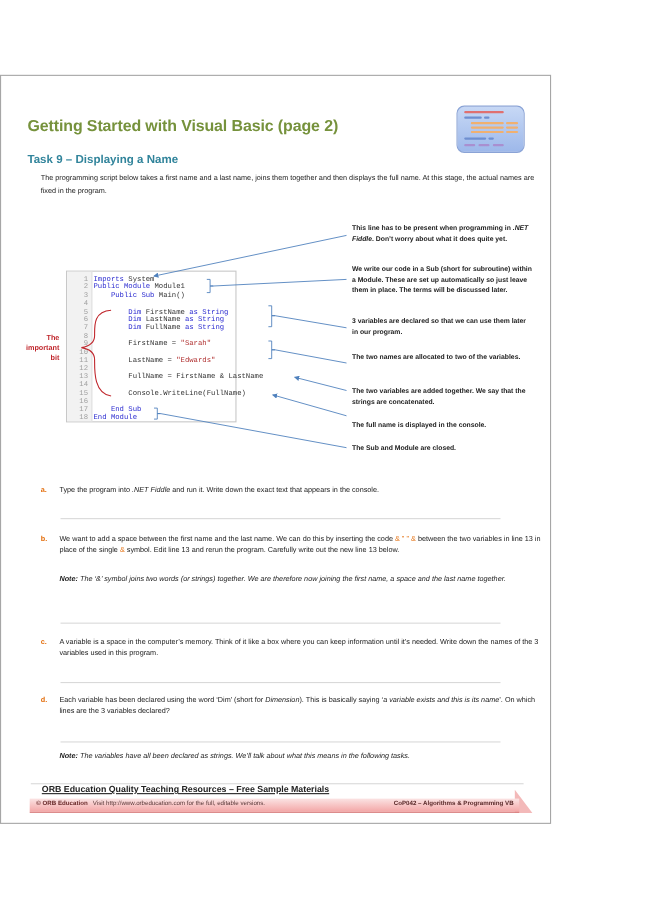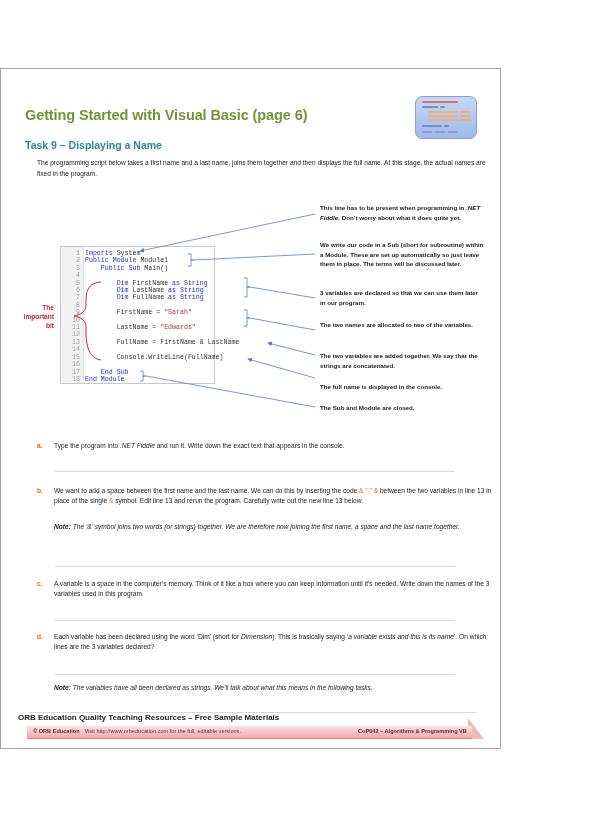--- a/index.html
+++ b/index.html
@@ -21,34 +21,34 @@
   .notes .note { position:absolute; left:320px; width:165px; font-size:6.2px; line-height:9.5px; font-weight:bold; color:#222; }
   .note i { font-style:italic; }
   svg.arrows { position:absolute; left:0; top:0; width:600px; height:819px; pointer-events:none; }
   .q { position:absolute; left:37px; width:455px; font-size:6.6px; line-height:10px; color:#222; }
   .q .letter { position:absolute; left:0; top:0; color:#e36c09; font-weight:bold; }
   .q .qtext { position:absolute; left:17px; top:0; width:440px; }
   .amp { color:#e36c09; }
   .answer-line { position:absolute; left:55px; width:400px; height:0; border-top:1px solid #d9d9d9; }
   .note-line { position:absolute; left:54px; width:440px; font-size:6.6px; line-height:10px; font-style:italic; color:#222; }
   .note-line b { font-weight:bold; }
-  .footer-title { position:absolute; left:18px; top:713px; font-size:8px; font-weight:bold; color:#222; }
+  .footer-title { position:absolute; left:38px; top:713px; font-size:8px; font-weight:bold; text-decoration:underline; color:#222; }
   .footer-rule { position:absolute; left:28px; top:712px; width:448px; border-top:1px solid #d9d9d9; }
   .footer-bar { position:absolute; left:27px; top:726px; width:445px; height:13px; background:linear-gradient(#fbe3e3,#f3a6a6); box-sizing:border-box; border-bottom:1px solid #d98080; }
   .footer-tip { position:absolute; left:468px; top:718px; width:0; height:0; border-left:16px solid #f3b9b9; border-top:21px solid transparent; }
   .footer-left { position:absolute; left:33px; top:728px; font-size:5.6px; color:#5a3a3a; }
   .footer-left b { color:#6a2a2a; }
   .footer-right { position:absolute; left:358px; top:728px; font-size:5.6px; font-weight:bold; color:#5a2a2a; }
 </style>
 </head>
 <body>
 
 <div class="page"></div>
 
-<div class="title">Getting Started with Visual Basic (page 6)</div>
+<div class="title">Getting Started with Visual Basic (page 2)</div>
 
 <div class="logo">
   <i style="left:6px;top:4px;width:36px;background:#e07070;"></i>
   <i style="left:6px;top:9px;width:16px;background:#6f8fd0;"></i>
   <i style="left:24px;top:9px;width:5px;background:#6f8fd0;"></i>
   <i style="left:12px;top:14px;width:30px;background:#f0b070;"></i>
   <i style="left:44px;top:14px;width:11px;background:#f0b070;"></i>
   <i style="left:12px;top:18px;width:30px;background:#f0b070;"></i>
   <i style="left:44px;top:18px;width:11px;background:#f0b070;"></i>
   <i style="left:12px;top:22px;width:30px;background:#f0b070;"></i>

